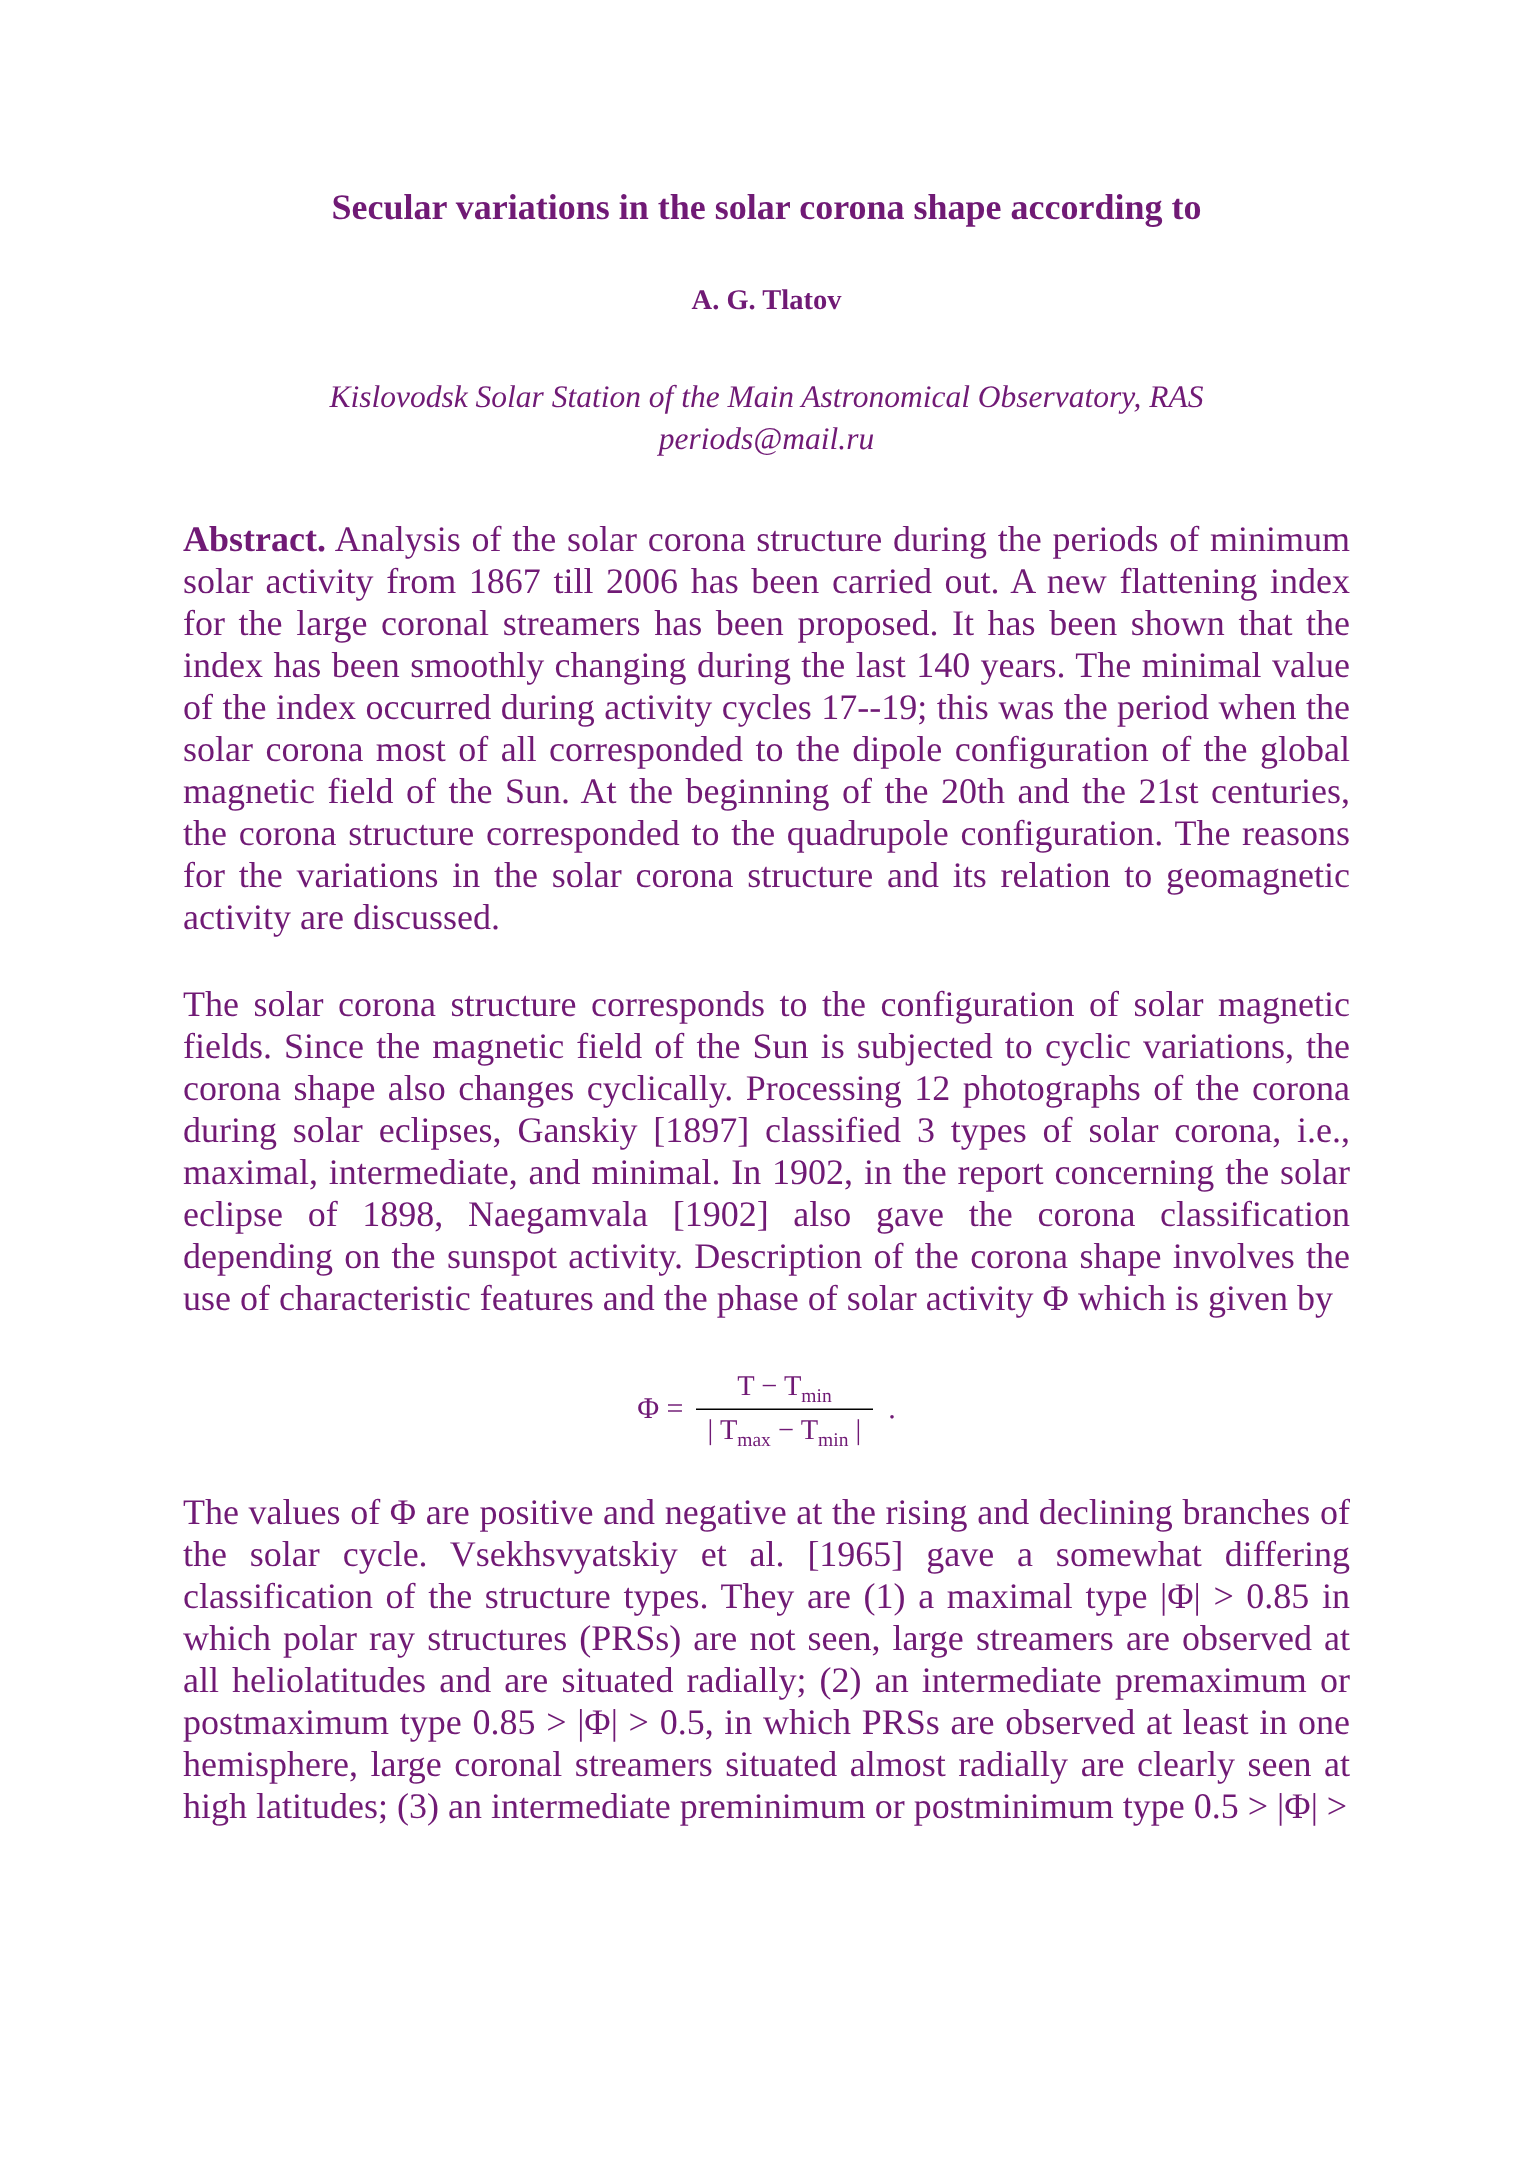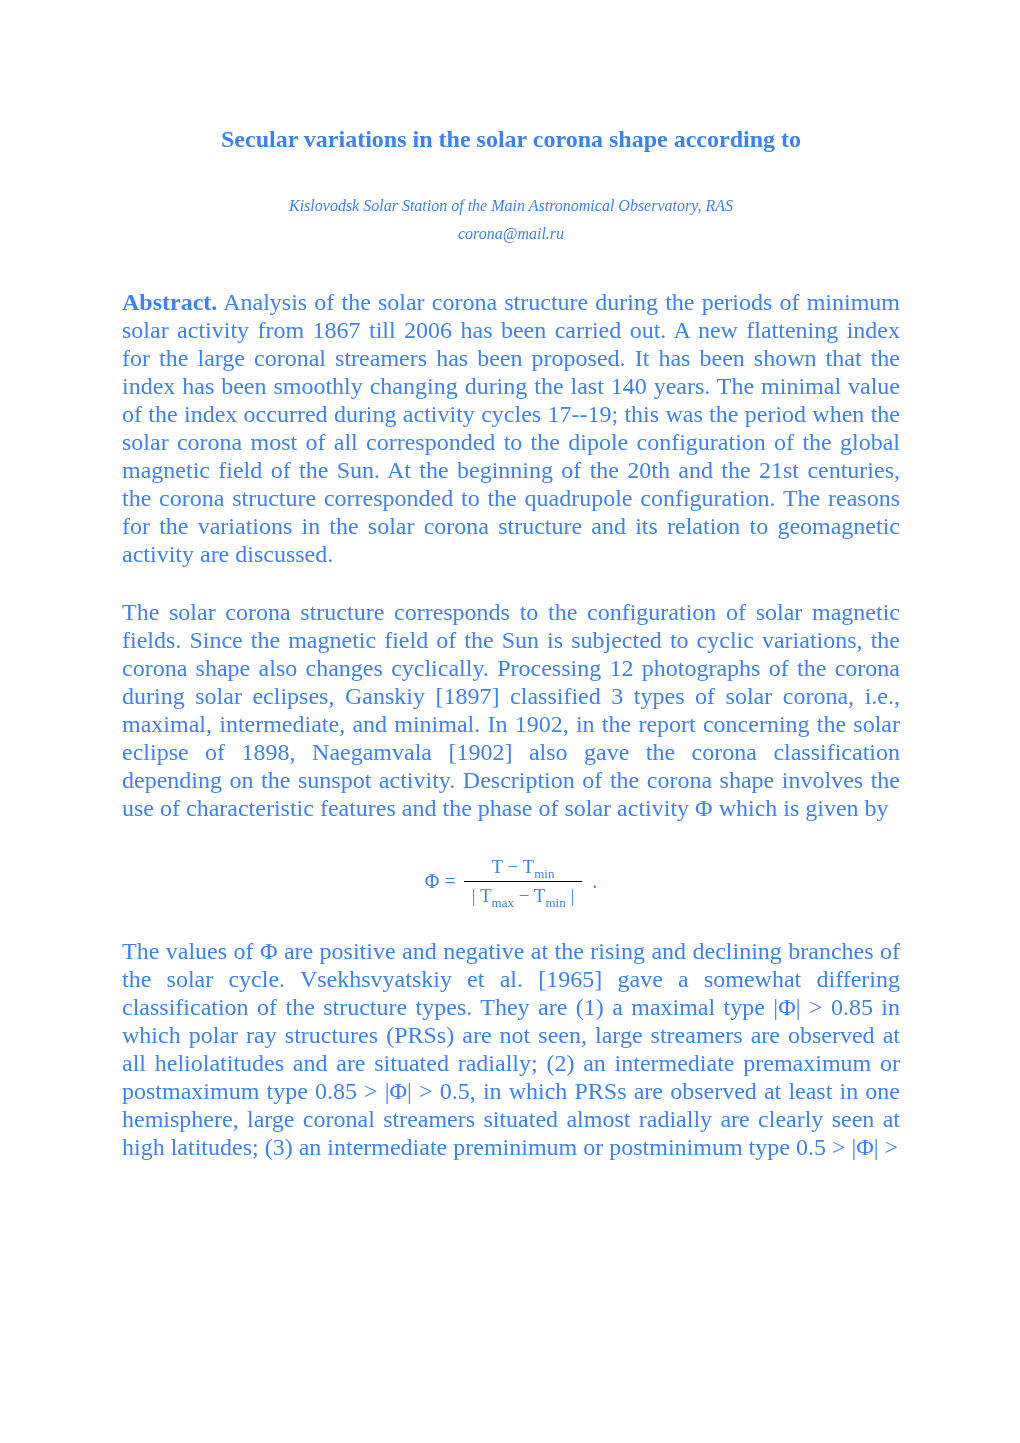--- a/index.html
+++ b/index.html
@@ -9,21 +9,21 @@
   }
   .page {
     position: relative;
     width: 1020px;
     height: 1443px;
     margin: 0 auto;
     background: #ffffff;
     box-sizing: border-box;
     padding: 122px 120px 40px 122px;
     font-family: "Liberation Serif", serif;
-    color: #3b82f6;
+    color: #701a75;
     overflow: hidden;
   }
   .title {
     font-size: 24px;
     font-weight: bold;
     text-align: center;
     line-height: 34px;
     margin: 0;
   }
   .title span { display: block; }
@@ -31,21 +31,21 @@
     margin-top: 32px;
     text-align: center;
     font-weight: bold;
     font-size: 19px;
     line-height: 26px;
   }
   .affiliation {
     margin-top: 36px;
     text-align: center;
     font-style: italic;
-    font-size: 16px;
+    font-size: 21px;
     line-height: 28px;
   }
   .affiliation span { display: block; }
   .body-text {
     font-size: 24px;
     line-height: 28px;
     text-align: justify;
   }
   .abstract {
     margin-top: 40px;
@@ -96,24 +96,25 @@
 </style>
 </head>
 <body>
 
 <div class="page">
 
   <h1 class="title">
     <span>Secular variations in the solar corona shape according to</span>
   </h1>
 
+  <div class="author">A. G. Tlatov</div>
 
   <div class="affiliation">
     <span>Kislovodsk Solar Station of the Main Astronomical  Observatory, RAS</span>
-    <span>corona@mail.ru</span>
+    <span>periods@mail.ru</span>
   </div>
 
   <p class="body-text abstract">
     <span class="abstract-label">Abstract.</span><span> Analysis of the solar corona structure during the periods of minimum solar activity from 1867 till 2006 has been carried out. A new flattening index for the large coronal streamers has been proposed. It has been shown that the index has been smoothly changing during the last 140 years. The minimal value of the index occurred during activity cycles 17--19; this was the period when the solar corona most of all corresponded to the dipole configuration of the global magnetic field of the Sun. At the beginning of the 20th and the 21st centuries, the corona structure corresponded to the quadrupole configuration. The reasons for the variations in the solar corona structure and its relation to geomagnetic activity are discussed.</span>
   </p>
 
 
   <p class="body-text para">
     <span>The solar corona structure corresponds to the configuration of solar magnetic fields. Since the magnetic field of the Sun is subjected to cyclic variations, the corona shape also changes cyclically. Processing 12 photographs of the corona during solar eclipses, </span><span class="it">Ganskiy</span><span> [1897] classified 3 types of solar corona, i.e., maximal, intermediate, and minimal. In 1902, in the report concerning the solar eclipse of 1898, </span><span class="it">Naegamvala</span><span> [1902] also gave the corona classification depending on the sunspot activity. Description of the corona shape involves the use of characteristic features and the phase of solar activity Φ which is given by</span>
   </p>

